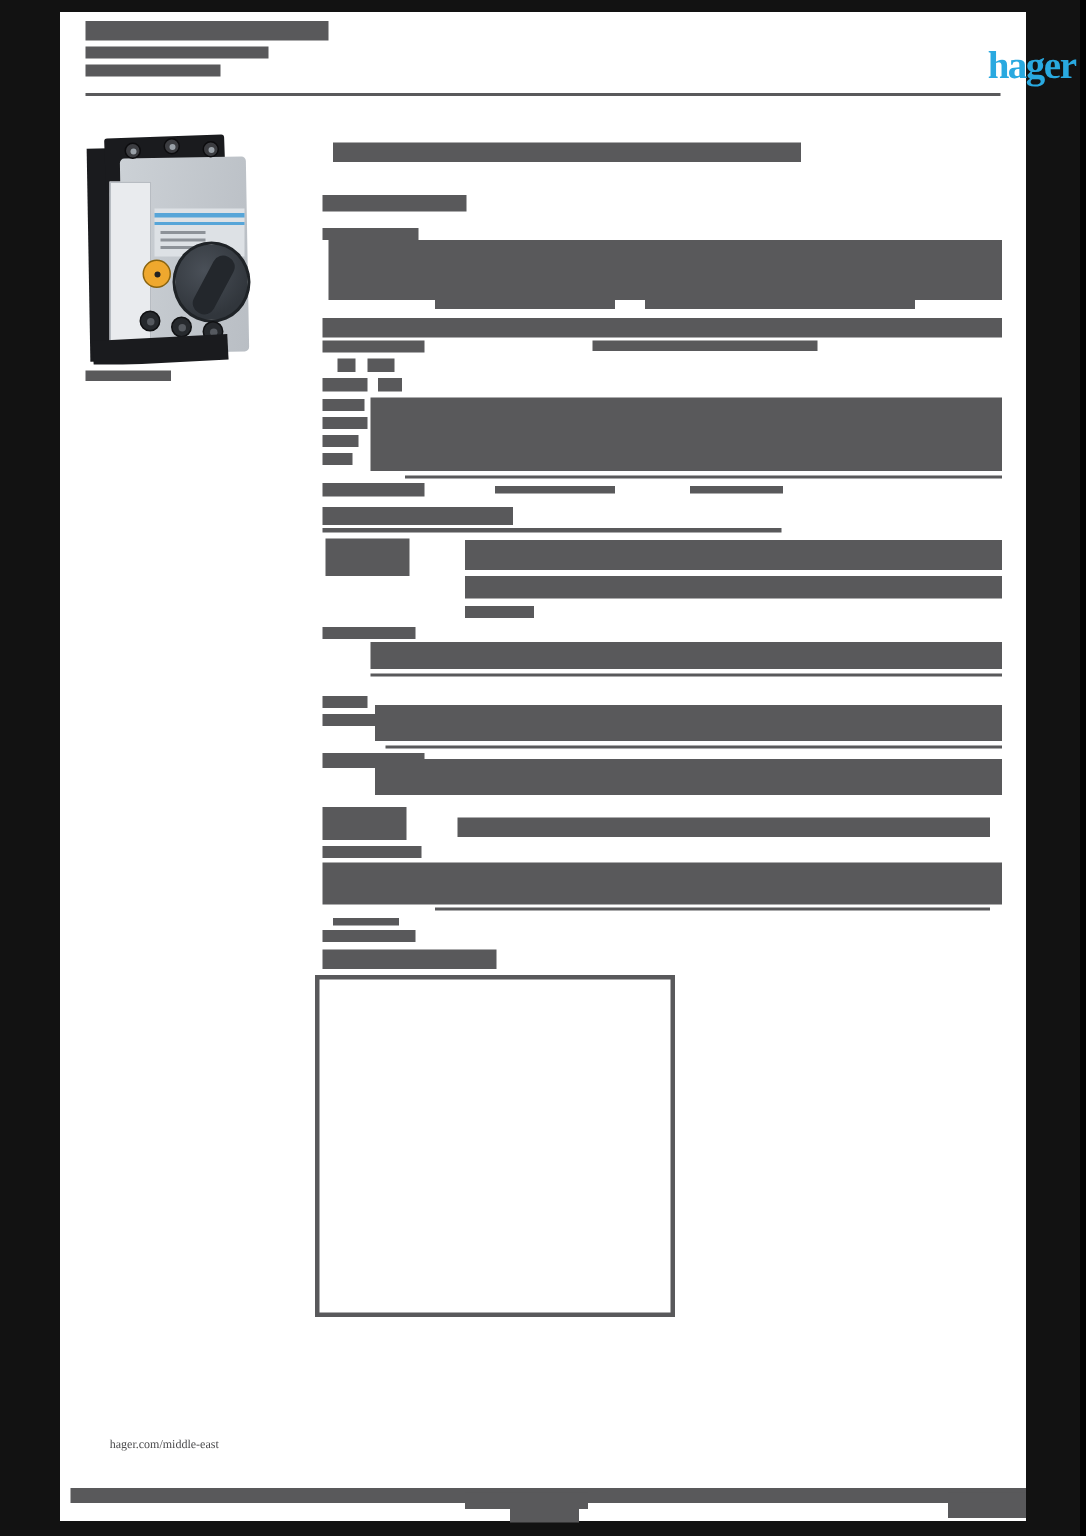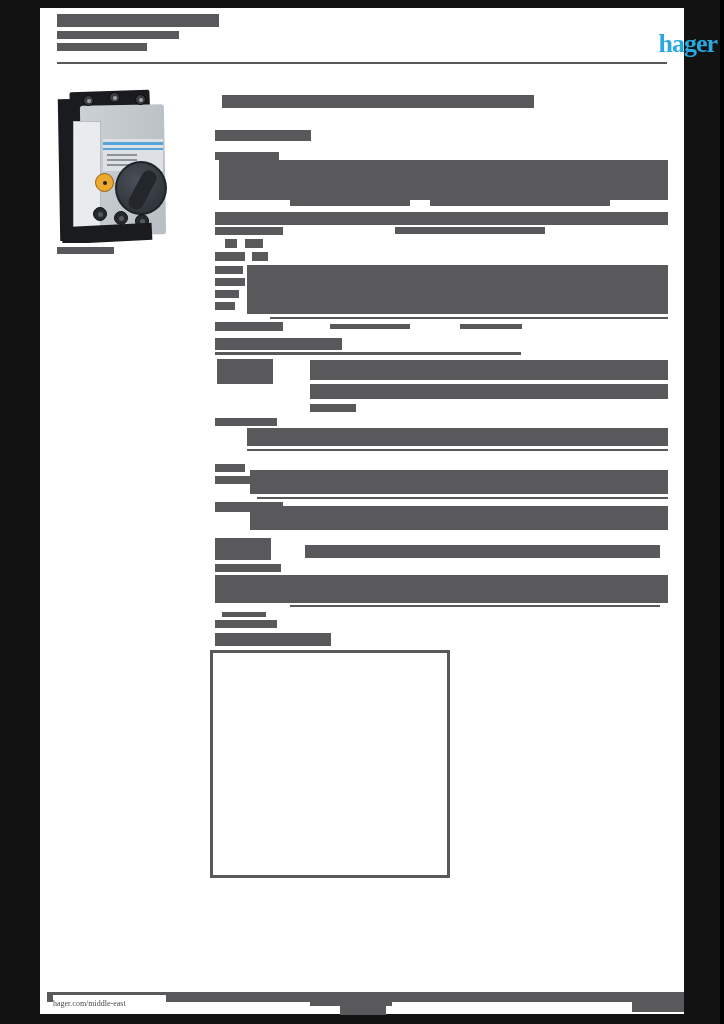--- a/index.html
+++ b/index.html
@@ -43,24 +43,24 @@
   .ph-bterm  { width:14px; height:14px; border-radius:50%; background:#26292d; border:1px solid #101113; }
   .ph-bterm i{ position:absolute; left:4px; top:4px; width:5px; height:5px; border-radius:50%; background:#55595f; }
   .ph-bdark  { left:5px;  top:140px; width:90px; height:17px;  background:var(--photo-dark,#1a1b1e); transform:rotate(-3deg); }
   
   .dim-box {
     position:absolute; left:170px; top:642px; width:240px; height:228px;
     border:3px solid var(--ink,#59595b); background:var(--paper,#fff);
   }
   
   .url-box {
-    position:absolute; left:13px; top:987px; width:113px; height:18px;
+    position:absolute; left:13px; top:946px; width:113px; height:18px;
     background:var(--paper,#fff);
     color:var(--url-text,#4a4a4c);
-    font-size:8px; line-height:18px; white-space:nowrap;
+    font-size:8px; line-height:18px; text-align:center; white-space:nowrap;
   }
 </style>
 </head>
 <body>
 
 <div class="stage">
   <div class="paper">
 
     <div id="redaction-layer">
         <div class="bar" style="left: 17px; top: 6px; width: 162px; height: 13px;"></div>

